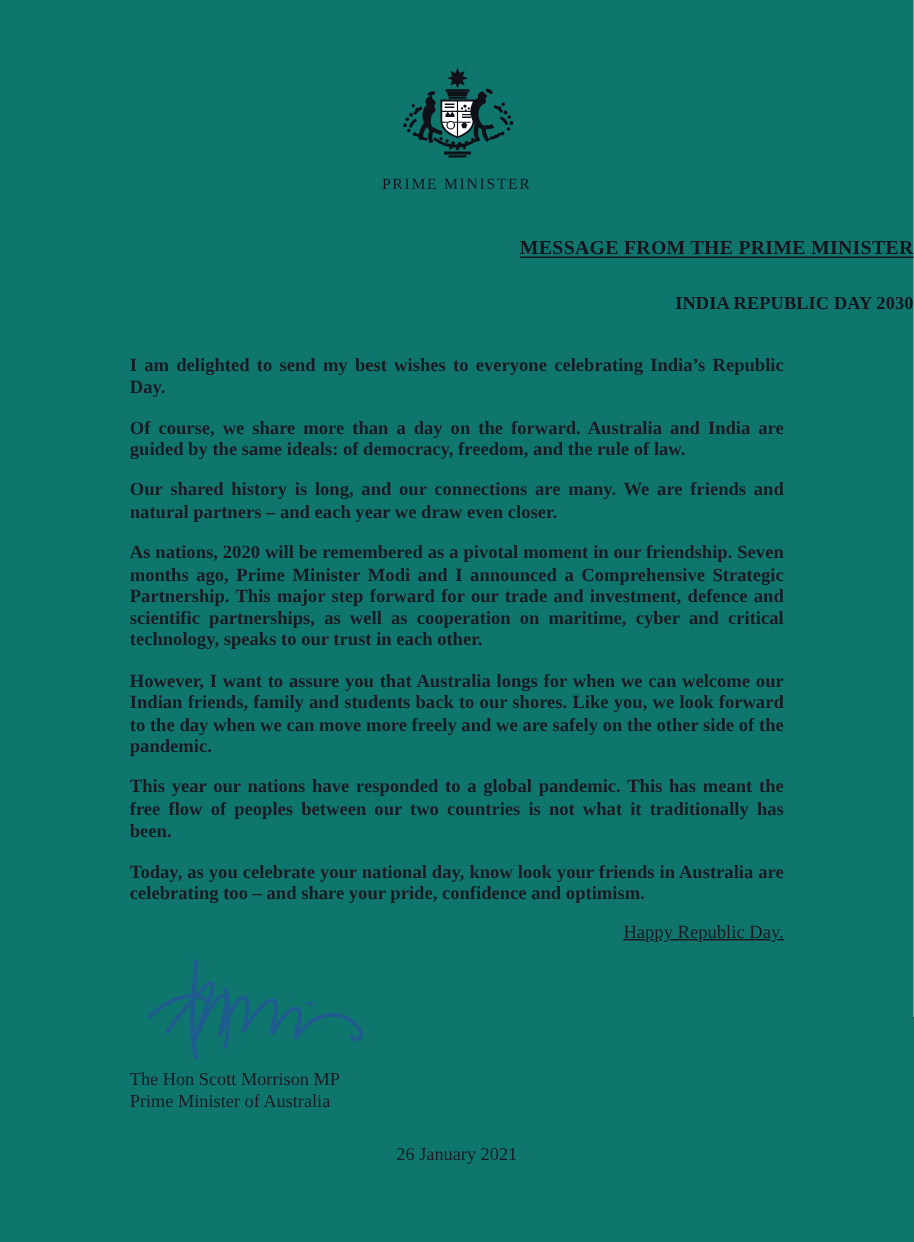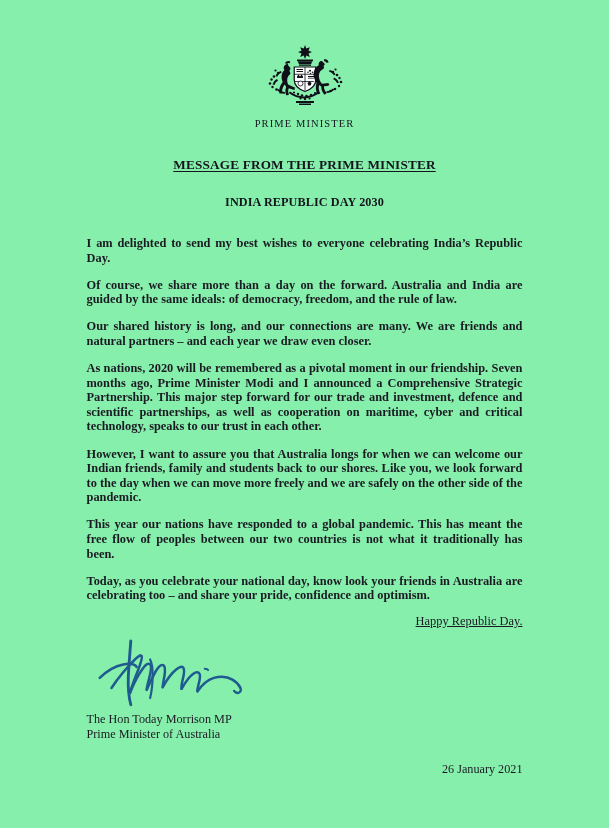--- a/index.html
+++ b/index.html
@@ -12,21 +12,21 @@
     height: 828px;
     overflow: hidden;
     font-family: "Liberation Serif", "DejaVu Serif", serif;
     color: #1a1a22;
     -webkit-font-smoothing: antialiased;
   }
   .page {
     position: relative;
     width: 609px;
     height: 828px;
-    background: #86efac;
+    background: #0f766e;
     box-sizing: border-box;
   }
 
   
   .letterhead {
     padding-top: 42px;
     text-align: center;
   }
   .crest {
     display: block;
@@ -38,21 +38,21 @@
     margin-top: 8px;
     font-size: 10.5px;
     font-weight: 400;
     letter-spacing: 1.1px;
     font-family: "Liberation Serif", "DejaVu Serif", serif;
     color: #161620;
   }
 
   
   .heading-block {
-    text-align: center;
+    text-align: right;
     margin-top: 28px;
   }
   .doc-heading {
     font-size: 13.2px;
     font-weight: bold;
     letter-spacing: 0.2px;
     text-decoration: underline;
     text-underline-offset: 2px;
     color: #14141c;
   }
@@ -114,21 +114,21 @@
     line-height: 14.2px;
     text-align: left;
   }
   .signer-line { display: block; }
   .sign-date {
     margin: 0 auto;
     width: 436px;
     margin-top: 21px;
     font-size: 12.2px;
     line-height: 14.2px;
-    text-align: right;
+    text-align: center;
   }
 </style>
 </head>
 <body>
 
 <div class="page">
 
   <div class="letterhead">
     <span class="crest-wrap">
       <svg class="crest" viewBox="0 0 184 136" xmlns="http://www.w3.org/2000/svg" aria-hidden="true">
@@ -236,19 +236,19 @@
           <path d="M105.4 65 C110 57 115 50 119.5 47 C123 44.6 126 45 127 47.6 C128 50.4 127 55 125.6 60 C124.6 63.4 124 66 124.4 68" stroke-width="3"></path>
           <path d="M124.4 68 C130 60 137 54 144 52 C152 49.6 160 50.4 166 54 C170.5 56.6 173.5 60 175 63" stroke-width="3"></path>
           <path d="M175 63 C176.5 66 176 68.4 174 69.4 C172 70.4 169.6 69.6 168 67.6" stroke-width="2.8"></path>
           <path d="M133 41 C135 41 136.5 41.6 137 42.6" stroke-width="2.4"></path>
         </g>
       </svg>
     </span>
   </div>
 
   <div class="signer-block">
-    <span class="signer-line">The Hon Today Morrison MP</span>
+    <span class="signer-line">The Hon Scott Morrison MP</span>
     <span class="signer-line">Prime Minister of Australia</span>
   </div>
 
   <div class="sign-date">26 January 2021</div>
 
 </div>
 
 </body></html>

